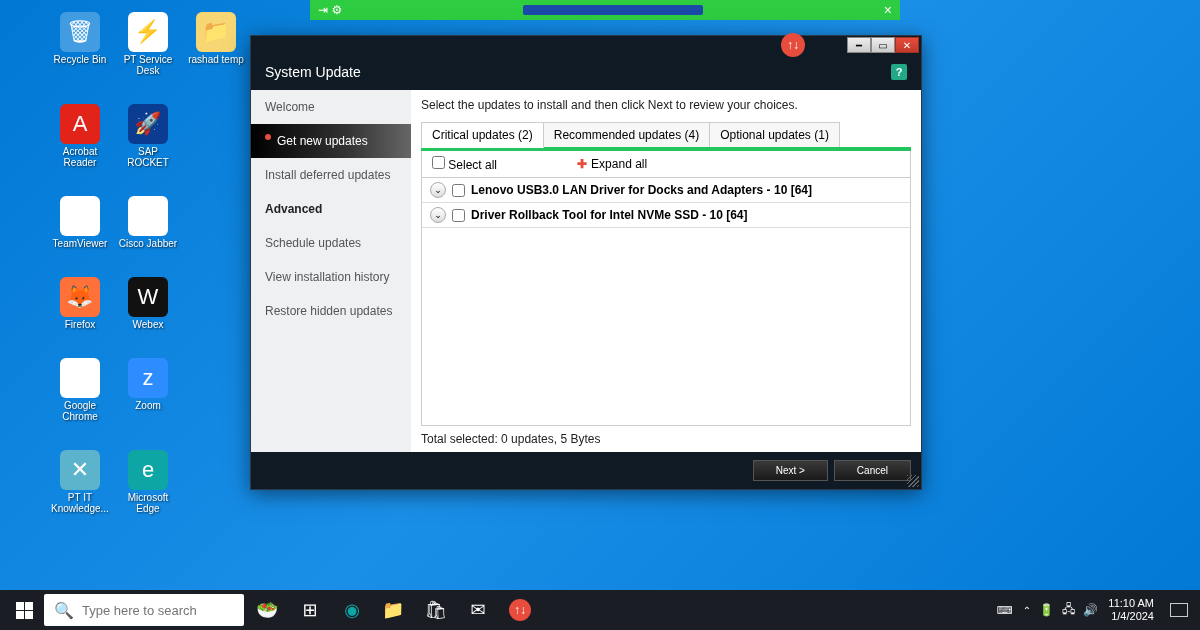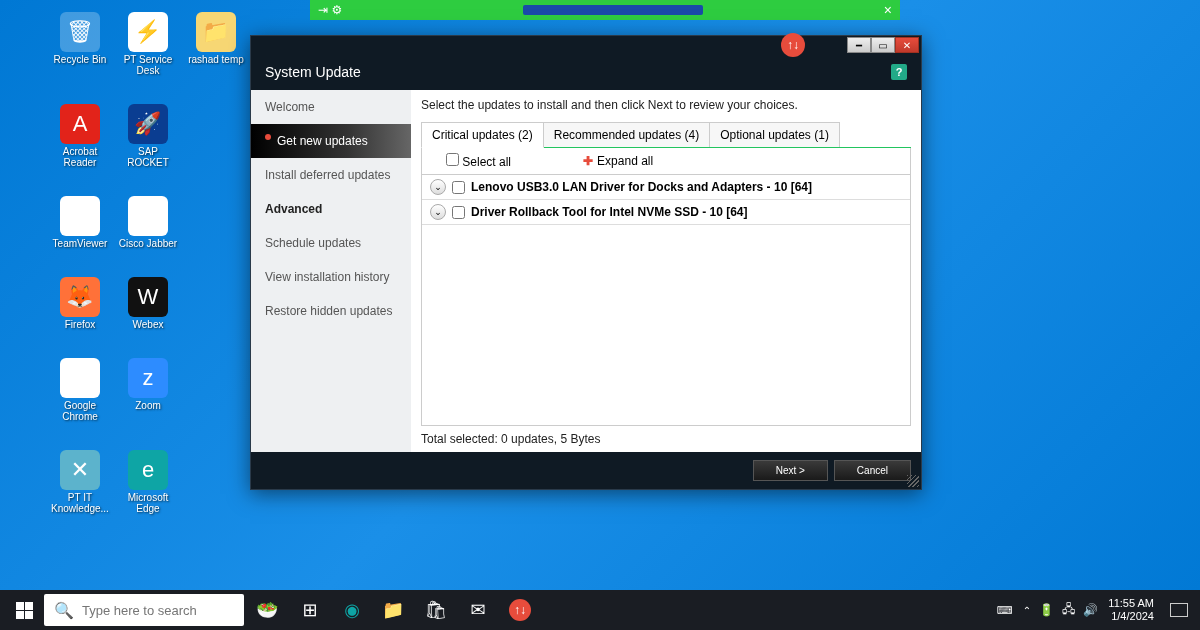--- a/index.html
+++ b/index.html
@@ -28,24 +28,24 @@
 
 .window-body { flex: 1; display: flex; background: #0f766e; }
 .sidebar { width: 160px; background: #eef0f2; display: flex; flex-direction: column; }
 .sidebar-item { padding: 10px 14px; font-size: 12px; color: #555; cursor: pointer; }
 .sidebar-item.active { background: linear-gradient(90deg, #000 0%, #333 60%, #666 100%); color: white; display: flex; align-items: flex-start; gap: 6px; }
 .sidebar-item.active::before { content: ""; width: 6px; height: 6px; background: #e74c3c; border-radius: 50%; display: inline-block; }
 .sidebar-heading { padding: 10px 14px; font-size: 12px; font-weight: bold; color: #222; }
 
 .content { flex: 1; background: white; padding: 8px 10px 4px 10px; display: flex; flex-direction: column; }
 .instruction { font-size: 12px; color: #222; margin-bottom: 10px; }
-.tabs { display: flex; border-bottom: 1px solid #22c55e; }
+.tabs { display: flex; border-bottom: 4px solid #22c55e; }
 .tab { padding: 5px 10px; font-size: 12px; border: 1px solid #ccc; border-bottom: none; background: #f7f7f7; cursor: pointer; margin-right: -1px; }
 .tab.active { background: white; position: relative; z-index: 1; border-bottom: 1px solid white; margin-bottom: -1px; }
-.list-controls { display: flex; align-items: center; gap: 12px; padding: 5px 24px; border: 1px solid #ccc; border-top: none; font-size: 12px; }
+.list-controls { display: flex; align-items: center; gap: 20px; padding: 5px 10px; border: 1px solid #ccc; border-top: none; font-size: 12px; }
 .expand-ctrl { display: flex; align-items: center; gap: 4px; cursor: pointer; margin-left: 60px;}
 .plus-icon { color: #e74c3c; font-weight: bold; }
 .update-list { border: 1px solid #ccc; border-top: none; flex: 1; overflow: auto; }
 .update-row { display: flex; align-items: center; gap: 6px; padding: 4px 8px; border-bottom: 1px solid #ddd; font-size: 12px; }
 .chev { width: 16px; height: 16px; border: 1px solid #aaa; border-radius: 50%; display: flex; align-items: center; justify-content: center; font-size: 9px; cursor: pointer; background: linear-gradient(#fff,#ddd); }
 .update-row label { font-weight: bold; }
 .status-line { font-size: 12px; color: #222; padding: 6px 0 2px 0; }
 
 .window-footer { background: #0f1a24; padding: 8px 10px; display: flex; justify-content: flex-end; gap: 6px; position: relative; }
 .btn { padding: 4px 22px; font-size: 10px; background: linear-gradient(#3a3a3a,#1a1a1a); color: white; border: 1px solid #555; cursor: pointer; }
@@ -219,18 +219,18 @@
   </div>
   <div class="tray">
     <span>⌨</span>
     <div class="tray-icons">
       <span class="chevron-up">⌃</span>
       <span>🔋</span>
       <span>🖧</span>
       <span>🔊</span>
     </div>
     <div class="tray-time">
-      <div>11:55 AM</div>
+      <div>11:10 AM</div>
       <div>1/4/2024</div>
     </div>
     <div class="notif-box"></div>
   </div>
 </div>
 
 </body></html>

